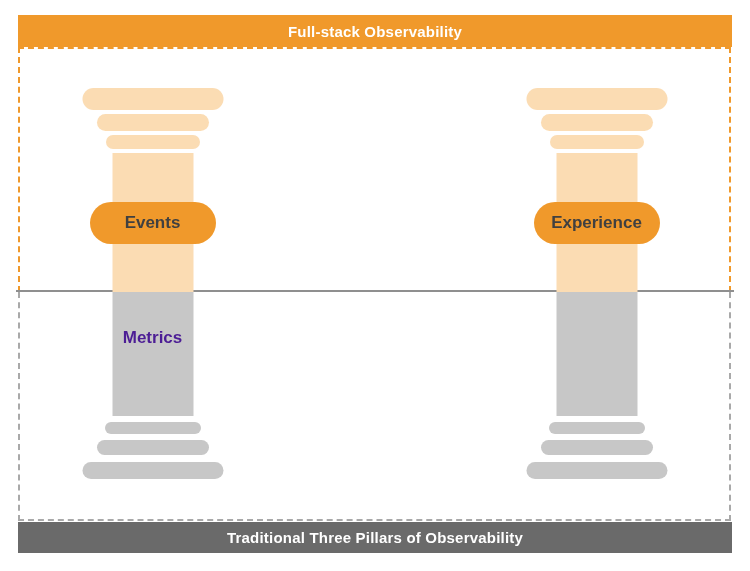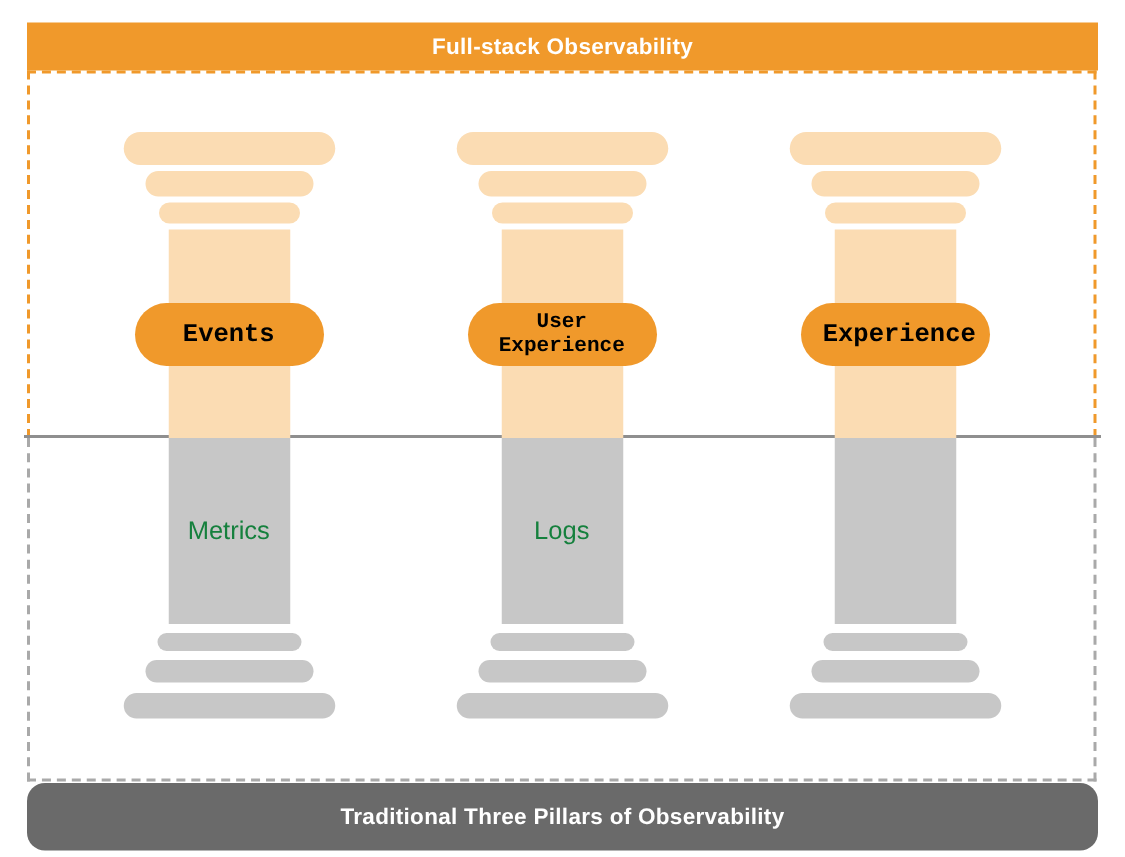--- a/index.html
+++ b/index.html
@@ -15,21 +15,21 @@
     width:750px;height:571px;
     background:#ffffff;
     overflow:hidden;
   }
   .banner{
     position:absolute;left:18px;width:714px;
     display:flex;align-items:center;justify-content:center;
     color:#ffffff;font-weight:bold;font-size:15px;letter-spacing:.2px;
   }
   .banner.top{top:15px;height:32px;background:var(--orange);}
-  .banner.bottom{top:522px;height:45px;background:var(--banner-gray);border-radius:12px;}
+  .banner.bottom{top:522px;height:31px;background:var(--banner-gray);}
   .section{position:absolute;left:18px;width:713px;box-sizing:border-box;}
   .section.fullstack{
     top:47px;height:245px;
     border-top:2px dashed var(--orange);
     border-left:2px dashed var(--orange);
     border-right:2px dashed var(--orange);
   }
   .section.traditional{
     top:292px;height:229px;
     border-left:2px dashed #A9A9A9;
@@ -47,27 +47,27 @@
   .cap3{top:47px;width:94px;height:14px;border-radius:7px;background:var(--peach);}
   .shaft-top{top:65px;width:81px;height:139px;background:var(--peach);}
   .shaft-bottom{top:204px;width:81px;height:124px;background:var(--pillar-gray);}
   .base1{top:334px;width:96px;height:12px;border-radius:6px;background:var(--pillar-gray);}
   .base2{top:352px;width:112px;height:15px;border-radius:8px;background:var(--pillar-gray);}
   .base3{top:374px;width:141px;height:17px;border-radius:9px;background:var(--pillar-gray);}
   .badge{
     top:114px;width:126px;height:42px;border-radius:21px;
     background:var(--orange);
     display:flex;align-items:center;justify-content:center;
-    color:#000000;font-weight:bold;font-size:17px;text-align:center;font-family:Liberation Mono, monospace;
+    color:#404040;font-weight:bold;font-size:17px;text-align:center;
   }
   .badge span{max-width:96px;display:inline-block;}
   .pillar.p2 .badge{font-size:14px;line-height:16px;}
   .shaft-label{
-    top:256px;width:141px;height:20px;line-height:20px;
-    text-align:center;color:#15803d;font-weight:normal;font-size:17px;
+    top:240px;width:141px;height:20px;line-height:20px;
+    text-align:center;color:#4c1d95;font-weight:bold;font-size:17px;
   }
   .pillar.p1{left:82px;}
   .pillar.p2{left:304px;}
   .pillar.p3{left:526px;}
 </style>
 </head>
 <body>
 
 <div class="canvas">
 
@@ -87,34 +87,20 @@
     <div class="piece shaft-bottom"></div>
     <div class="piece base1"></div>
     <div class="piece base2"></div>
     <div class="piece base3"></div>
     <div class="piece badge">
       <span>Events</span>
     </div>
     <div class="piece shaft-label">Metrics</div>
   </div>
 
-  <div class="pillar p2">
-    <div class="piece cap1"></div>
-    <div class="piece cap2"></div>
-    <div class="piece cap3"></div>
-    <div class="piece shaft-top"></div>
-    <div class="piece shaft-bottom"></div>
-    <div class="piece base1"></div>
-    <div class="piece base2"></div>
-    <div class="piece base3"></div>
-    <div class="piece badge">
-      <span>User Experience</span>
-    </div>
-    <div class="piece shaft-label">Logs</div>
-  </div>
 
   <div class="pillar p3">
     <div class="piece cap1"></div>
     <div class="piece cap2"></div>
     <div class="piece cap3"></div>
     <div class="piece shaft-top"></div>
     <div class="piece shaft-bottom"></div>
     <div class="piece base1"></div>
     <div class="piece base2"></div>
     <div class="piece base3"></div>

